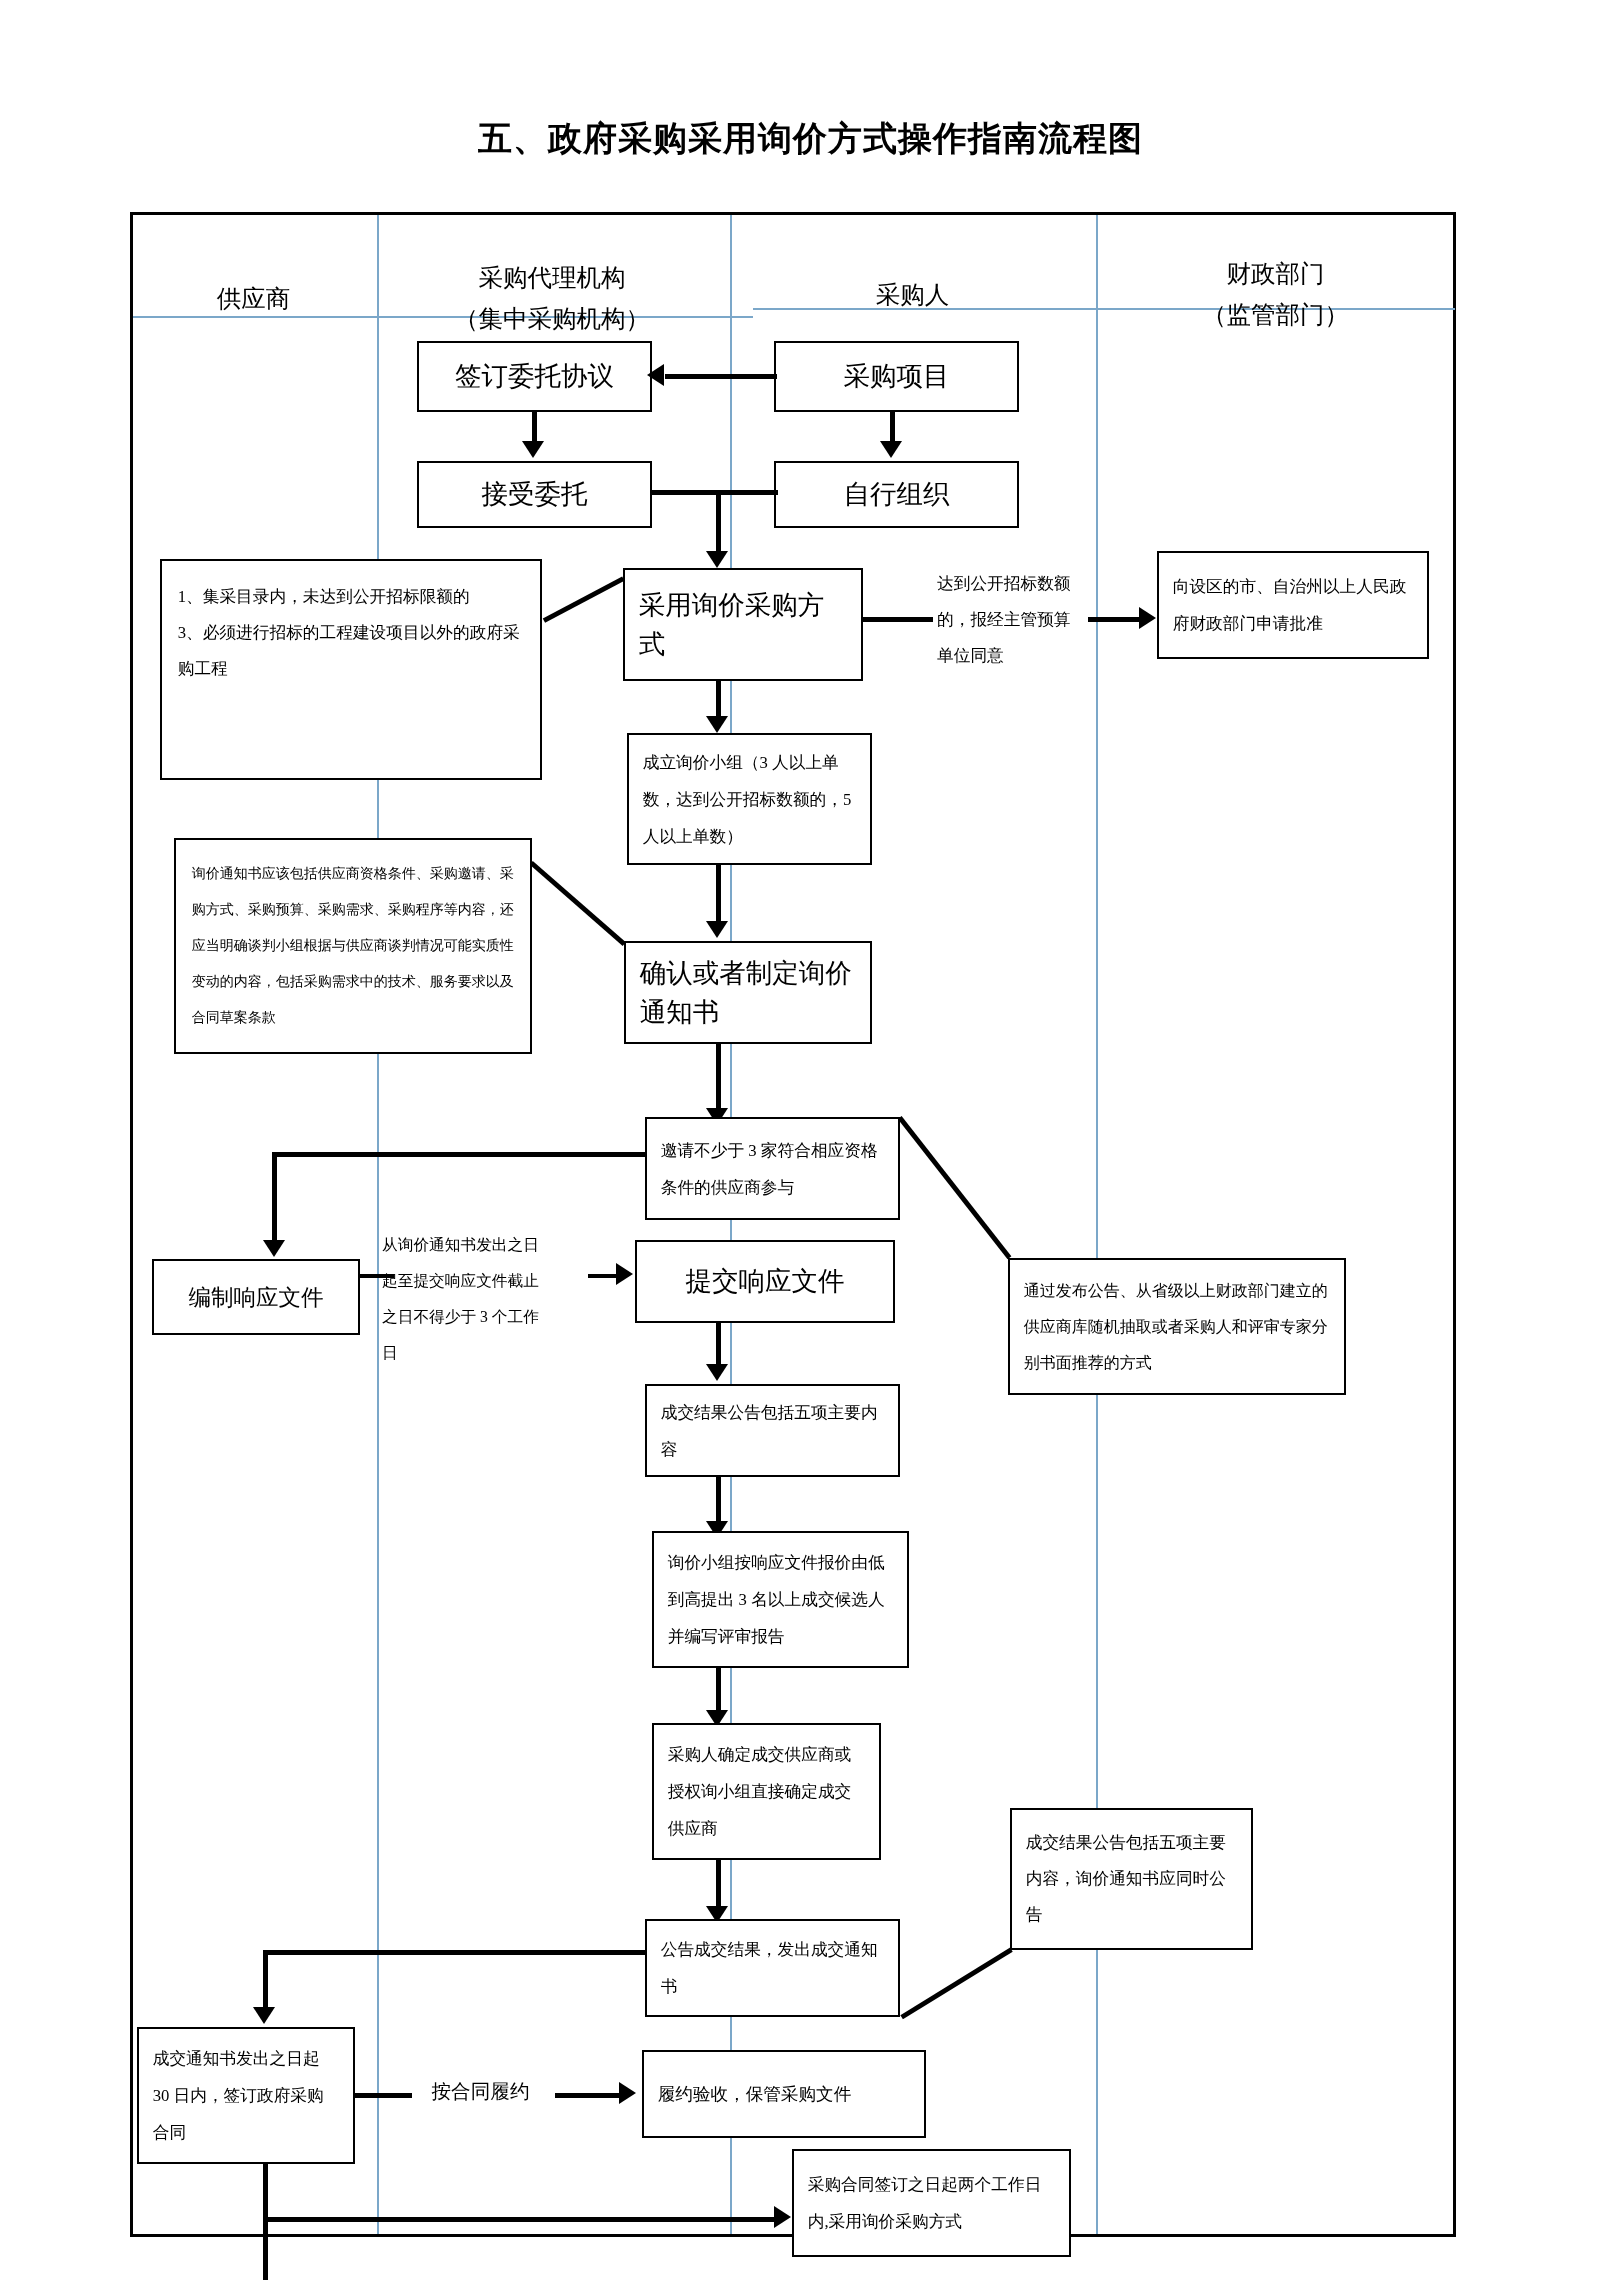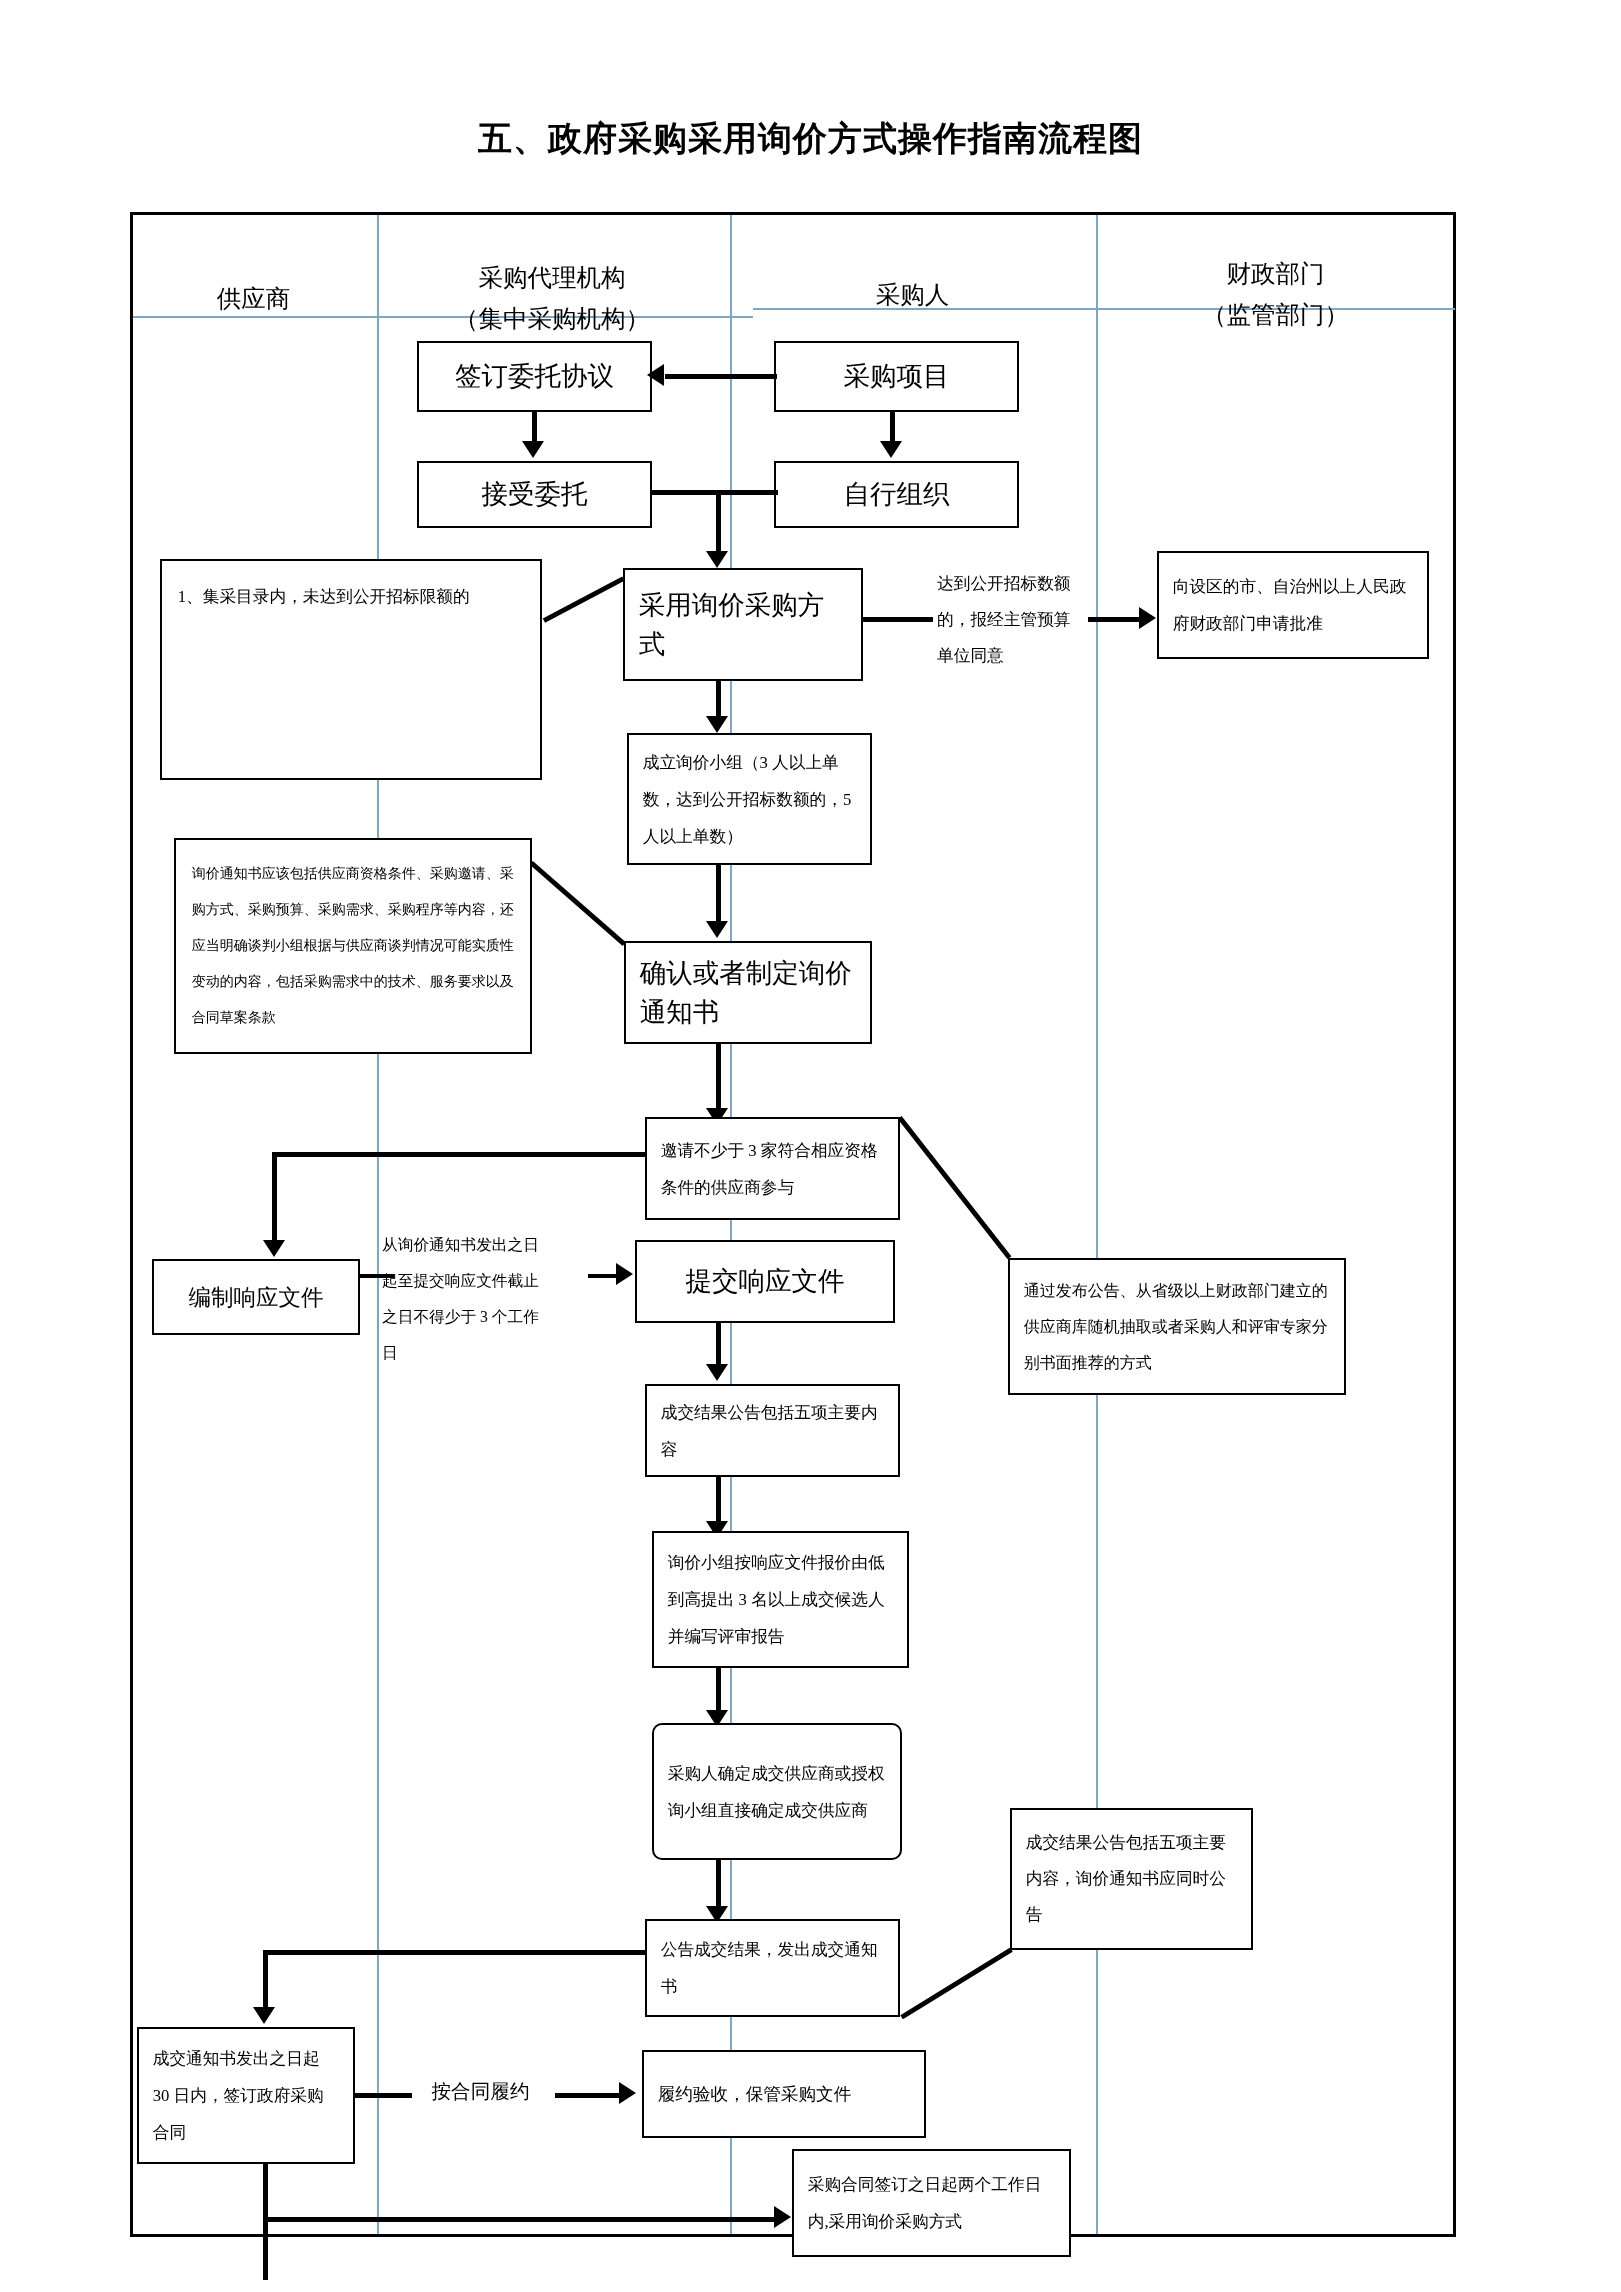--- a/index.html
+++ b/index.html
@@ -131,20 +131,21 @@
 <div class="arr-d" style="left:880px; top:441px;"></div>
 
 <div class="hline" style="left:650px; top:490px; width:128px;"></div>
 <div class="vline" style="left:716px; top:490px; height:64px;"></div>
 <div class="arr-d" style="left:706px; top:551px;"></div>
 
 <div class="box b-lg lt pad" style="left:623px; top:568px; width:240px; height:113px;">采用询价采购方式</div>
 
 <div class="box thin lt" style="left:160px; top:559px; width:382px; height:221px; display:block; padding:17.6px 15.7px;">
   <div class="note-text" style="position:static;">1、集采目录内，未达到公开招标限额的</div>
+  <div class="note-text" style="position:static;">3、必须进行招标的工程建设项目以外的政府采购工程</div>
 </div>
 
 <div class="note-text" style="left:937px; top:566px; width:147px;">达到公开招标数额的，报经主管预算单位同意</div>
 
 <div class="hline" style="left:862px; top:617px; width:71px;"></div>
 <div class="hline" style="left:1088px; top:617px; width:59px;"></div>
 <div class="arr-r" style="left:1139px; top:607px;"></div>
 
 <div class="box b-xs lt" style="left:1157px; top:551px; width:272px; height:108px; padding:5.9px 13.7px;">向设区的市、自治州以上人民政府财政部门申请批准</div>
 
@@ -187,21 +188,21 @@
 <div class="box b-xs lt" style="left:645px; top:1384px; width:255px; height:93px; padding:5.9px 13.7px;">成交结果公告包括五项主要内容</div>
 
 <div class="vline" style="left:716px; top:1477px; height:47px;"></div>
 <div class="arr-d" style="left:706px; top:1521px;"></div>
 
 <div class="box b-xs lt" style="left:652px; top:1531px; width:257px; height:137px; padding:5.9px 13.7px;">询价小组按响应文件报价由低到高提出 3 名以上成交候选人并编写评审报告</div>
 
 <div class="vline" style="left:716px; top:1668px; height:45px;"></div>
 <div class="arr-d" style="left:706px; top:1710px;"></div>
 
-<div class="box b-xs lt" style="left:652px; top:1723px; width:250px; height:137px; padding:5.9px 13.7px;border-radius:10px;">采购人确定成交供应商或授权询小组直接确定成交供应商</div>
+<div class="box b-xs lt" style="left:652px; top:1723px; width:229px; height:137px; padding:5.9px 13.7px;">采购人确定成交供应商或授权询小组直接确定成交供应商</div>
 
 <div class="vline" style="left:716px; top:1860px; height:49px;"></div>
 <div class="arr-d" style="left:706px; top:1906px;"></div>
 
 <div class="box b-xs lt" style="left:645px; top:1919px; width:255px; height:98px; padding:5.9px 13.7px;">公告成交结果，发出成交通知书</div>
 
 <div class="box thin lt" style="left:1010px; top:1808px; width:243px; height:142px; padding:9.8px 13.7px; font-size:16.7px; line-height:36px;">成交结果公告包括五项主要内容，询价通知书应同时公告</div>
 
 <div class="hline" style="left:263px; top:1950px; width:384px;"></div>
 <div class="vline" style="left:263px; top:1950px; height:61px;"></div>

